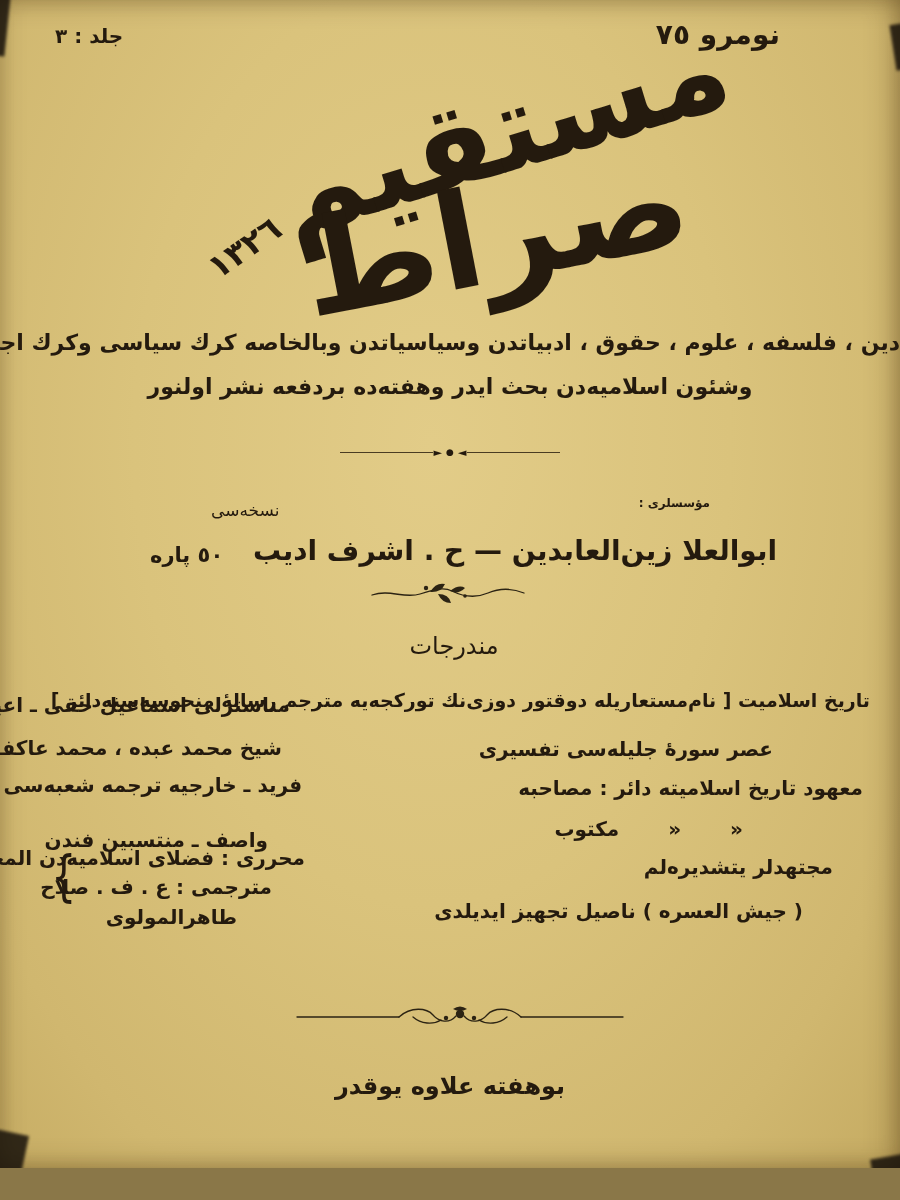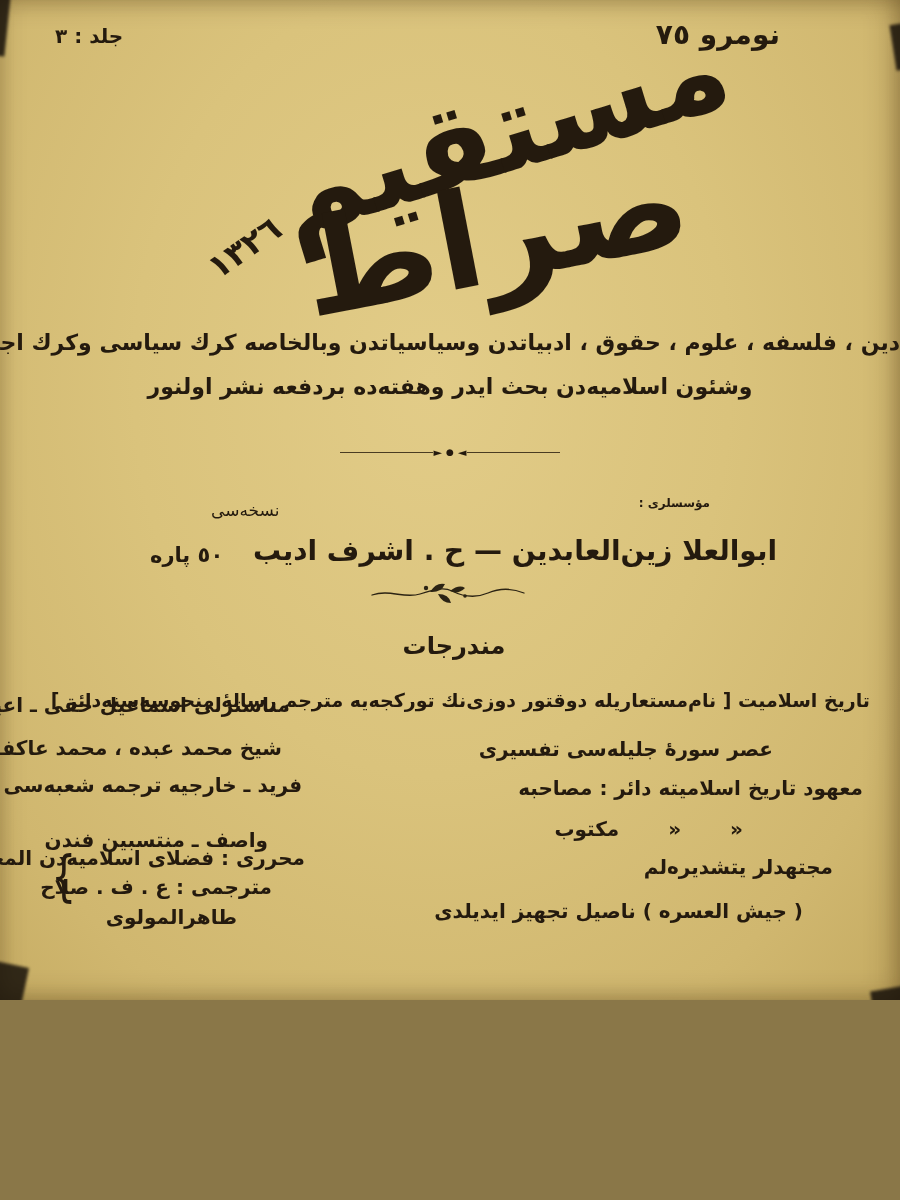--- a/index.html
+++ b/index.html
@@ -1,18 +1,18 @@
 <!DOCTYPE html>
 <html lang="ota"><head>
 <meta charset="utf-8">
 <style>
   html,body{margin:0;padding:0;background:#8a7748;}
   .page{
     position:relative;
-    width:900px;height:1000px;
+    width:900px;height:1168px;
     margin:0 auto;
     overflow:hidden;
     font-family:"DejaVu Sans",sans-serif;
     color:#241a0e;
     background:radial-gradient(ellipse at 48% 38%, #e2cc88 0%, #dac37c 45%, #d0b76f 80%, #c5ab62 100%);
     box-shadow:inset -20px 0 28px -14px rgba(70,48,12,.38),
                inset 16px 0 26px -16px rgba(70,48,12,.28),
                inset 0 18px 26px -16px rgba(70,48,12,.30),
                inset 0 -16px 26px -14px rgba(70,48,12,.34);
   }
@@ -59,21 +59,21 @@
 
   .founders-label{right:190px;top:496px;font-size:12px;font-weight:600;}
   .founders-names{right:123px;top:534px;font-size:28px;font-weight:600;}
   .price-label{left:183px;top:500px;font-size:17px;font-weight:400;margin-left:28px;}
   .price-value{left:150px;top:543px;font-size:21px;font-weight:700;}
 
   .fdiv{position:absolute;}
   .fdiv.small{top:578px;left:368px;width:160px;height:28px;}
   .fdiv.big{top:1000px;left:295px;width:330px;height:32px;}
 
-  .toc-head{left:0;right:0;top:632px;text-align:center;font-size:24px;font-weight:700;padding-left:8px;}
+  .toc-head{left:0;right:0;top:632px;text-align:center;font-size:24px;font-weight:400;padding-left:8px;}
 
   .t{font-size:20px;font-weight:600;}
   .t1{right:30px;top:689px;font-size:19px;}
   .t2{right:127px;top:737px;}
   .t3{right:37px;top:776px;}
   .t4{right:157px;top:817px;word-spacing:42px;}
   .t5{right:67px;top:855px;}
   .t6{right:97px;top:899px;}
 
   .a{font-size:20px;font-weight:600;}

